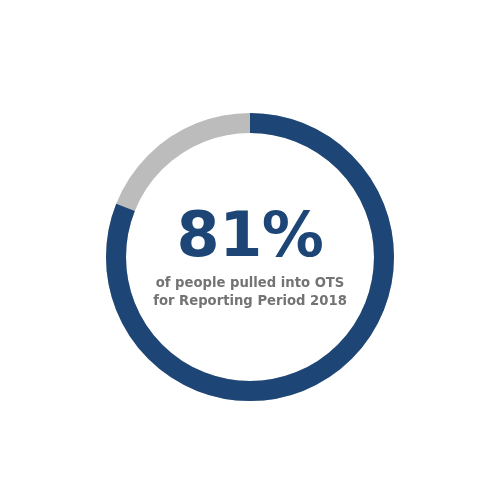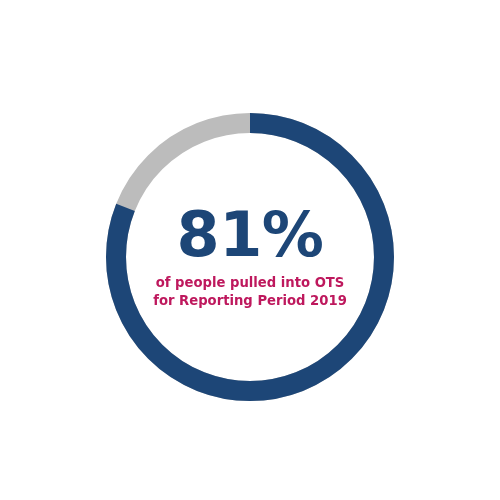--- a/index.html
+++ b/index.html
@@ -83,19 +83,19 @@
     <svg id="donut-svg" viewBox="0 0 500 500" xmlns="http://www.w3.org/2000/svg">
 
       <circle id="slice-remainder" cx="250" cy="244" r="134" fill="none" stroke="#bcbcbc" stroke-width="20" stroke-dasharray="841.9468311620645 0" transform="rotate(-90 250 244)"></circle>
 
       <circle id="slice-value" cx="250" cy="244" r="134" fill="none" stroke="#1d4677" stroke-width="20" stroke-dasharray="681.9769332412724 159.96989792079222" stroke-dashoffset="0" transform="rotate(-90 250 244)"></circle>
     </svg>
   </div>
 
   <div id="center-text" style="left: 250px; top: 244px;">
     <span id="stat-value" style="color: rgb(29, 70, 119);">81%</span>
-    <span id="stat-caption" style="color: #be185d;">
+    <span id="stat-caption" style="color: #737373;">
       <span class="cap-line">of people pulled into OTS</span>
-      <span class="cap-line">for Reporting Period 2019</span>
+      <span class="cap-line">for Reporting Period 2018</span>
     </span>
   </div>
 
 </div>
 
 </body></html>

